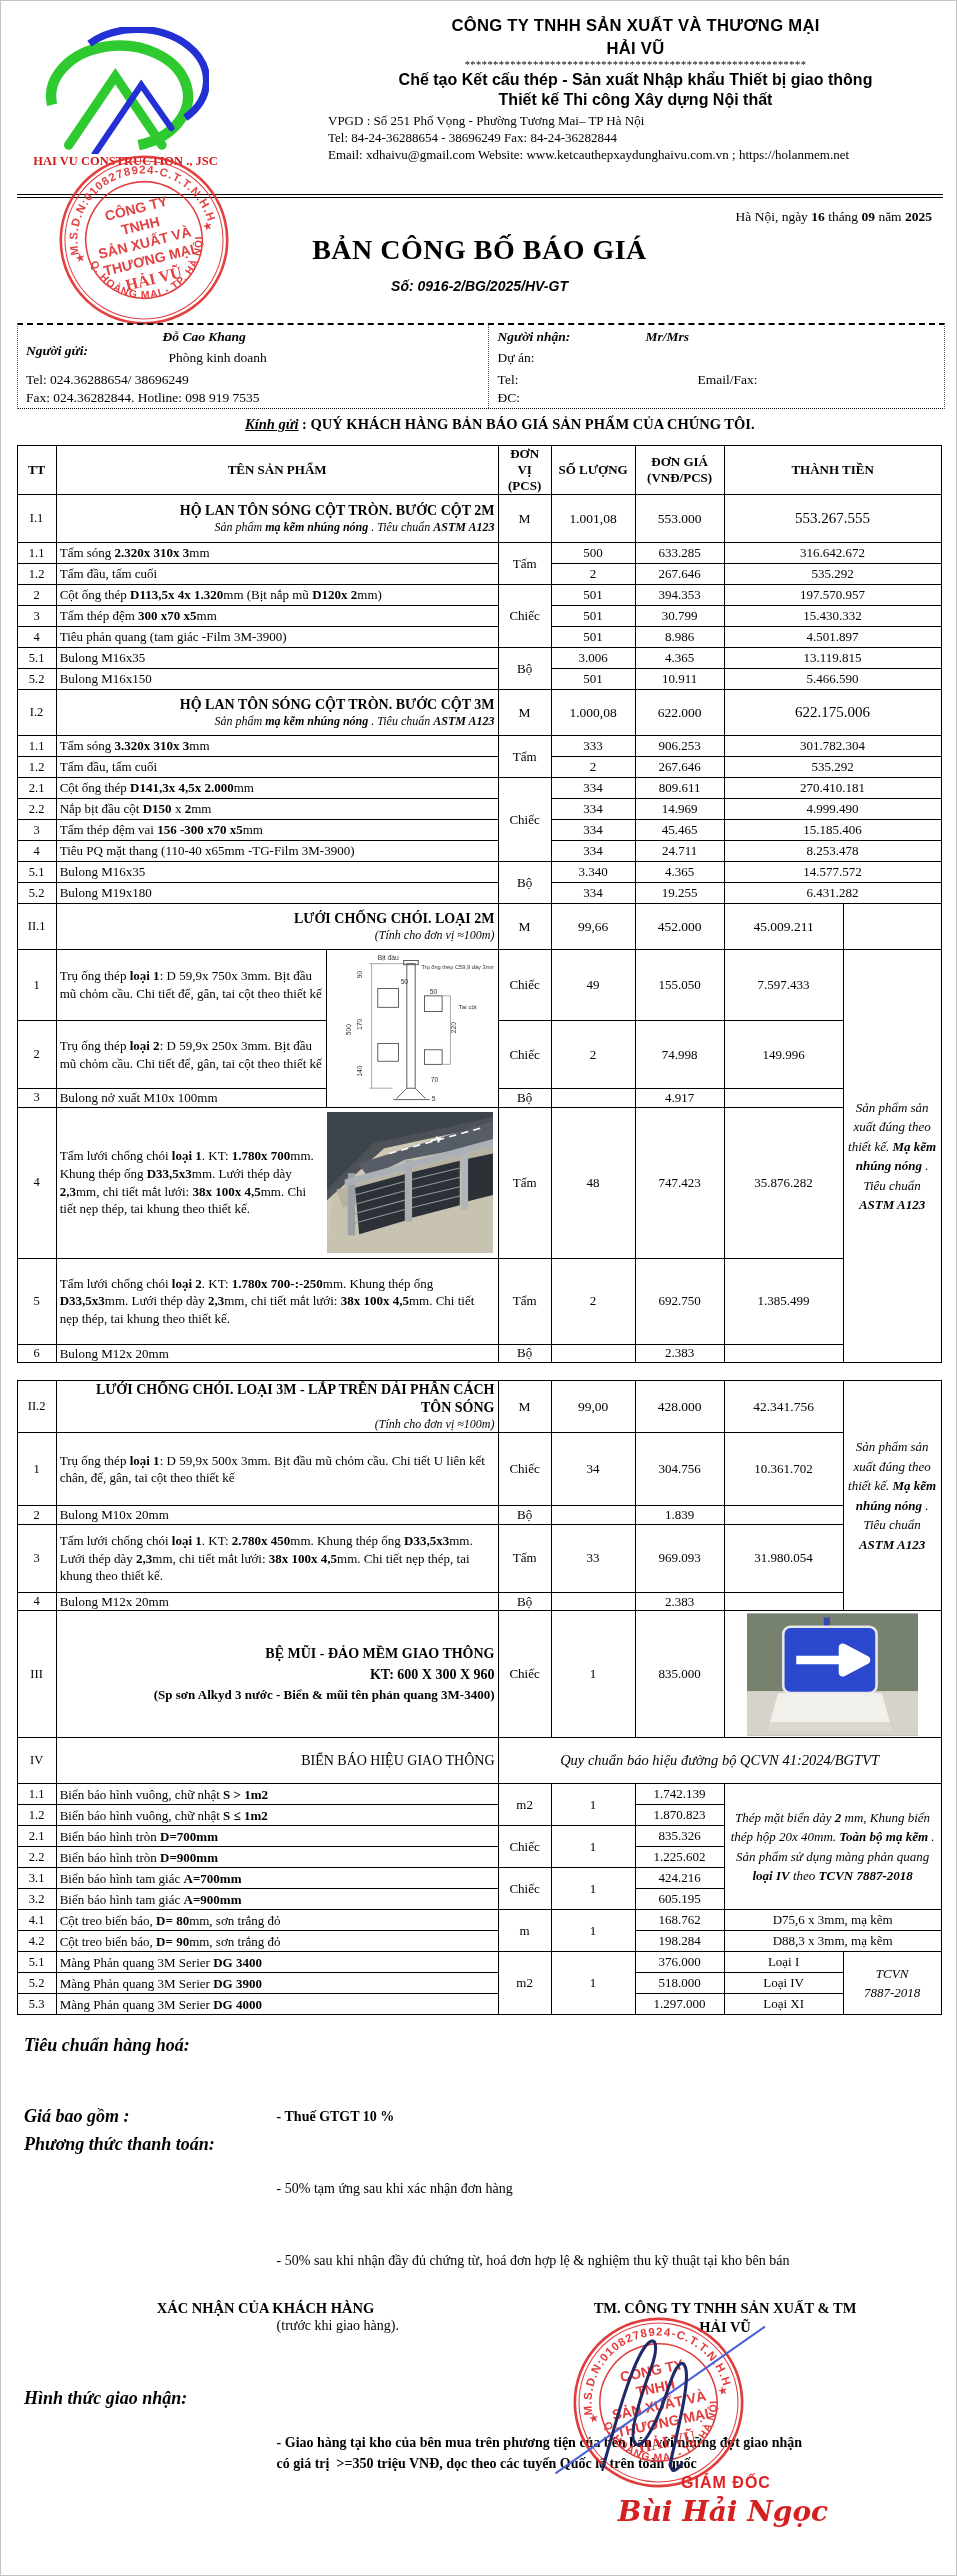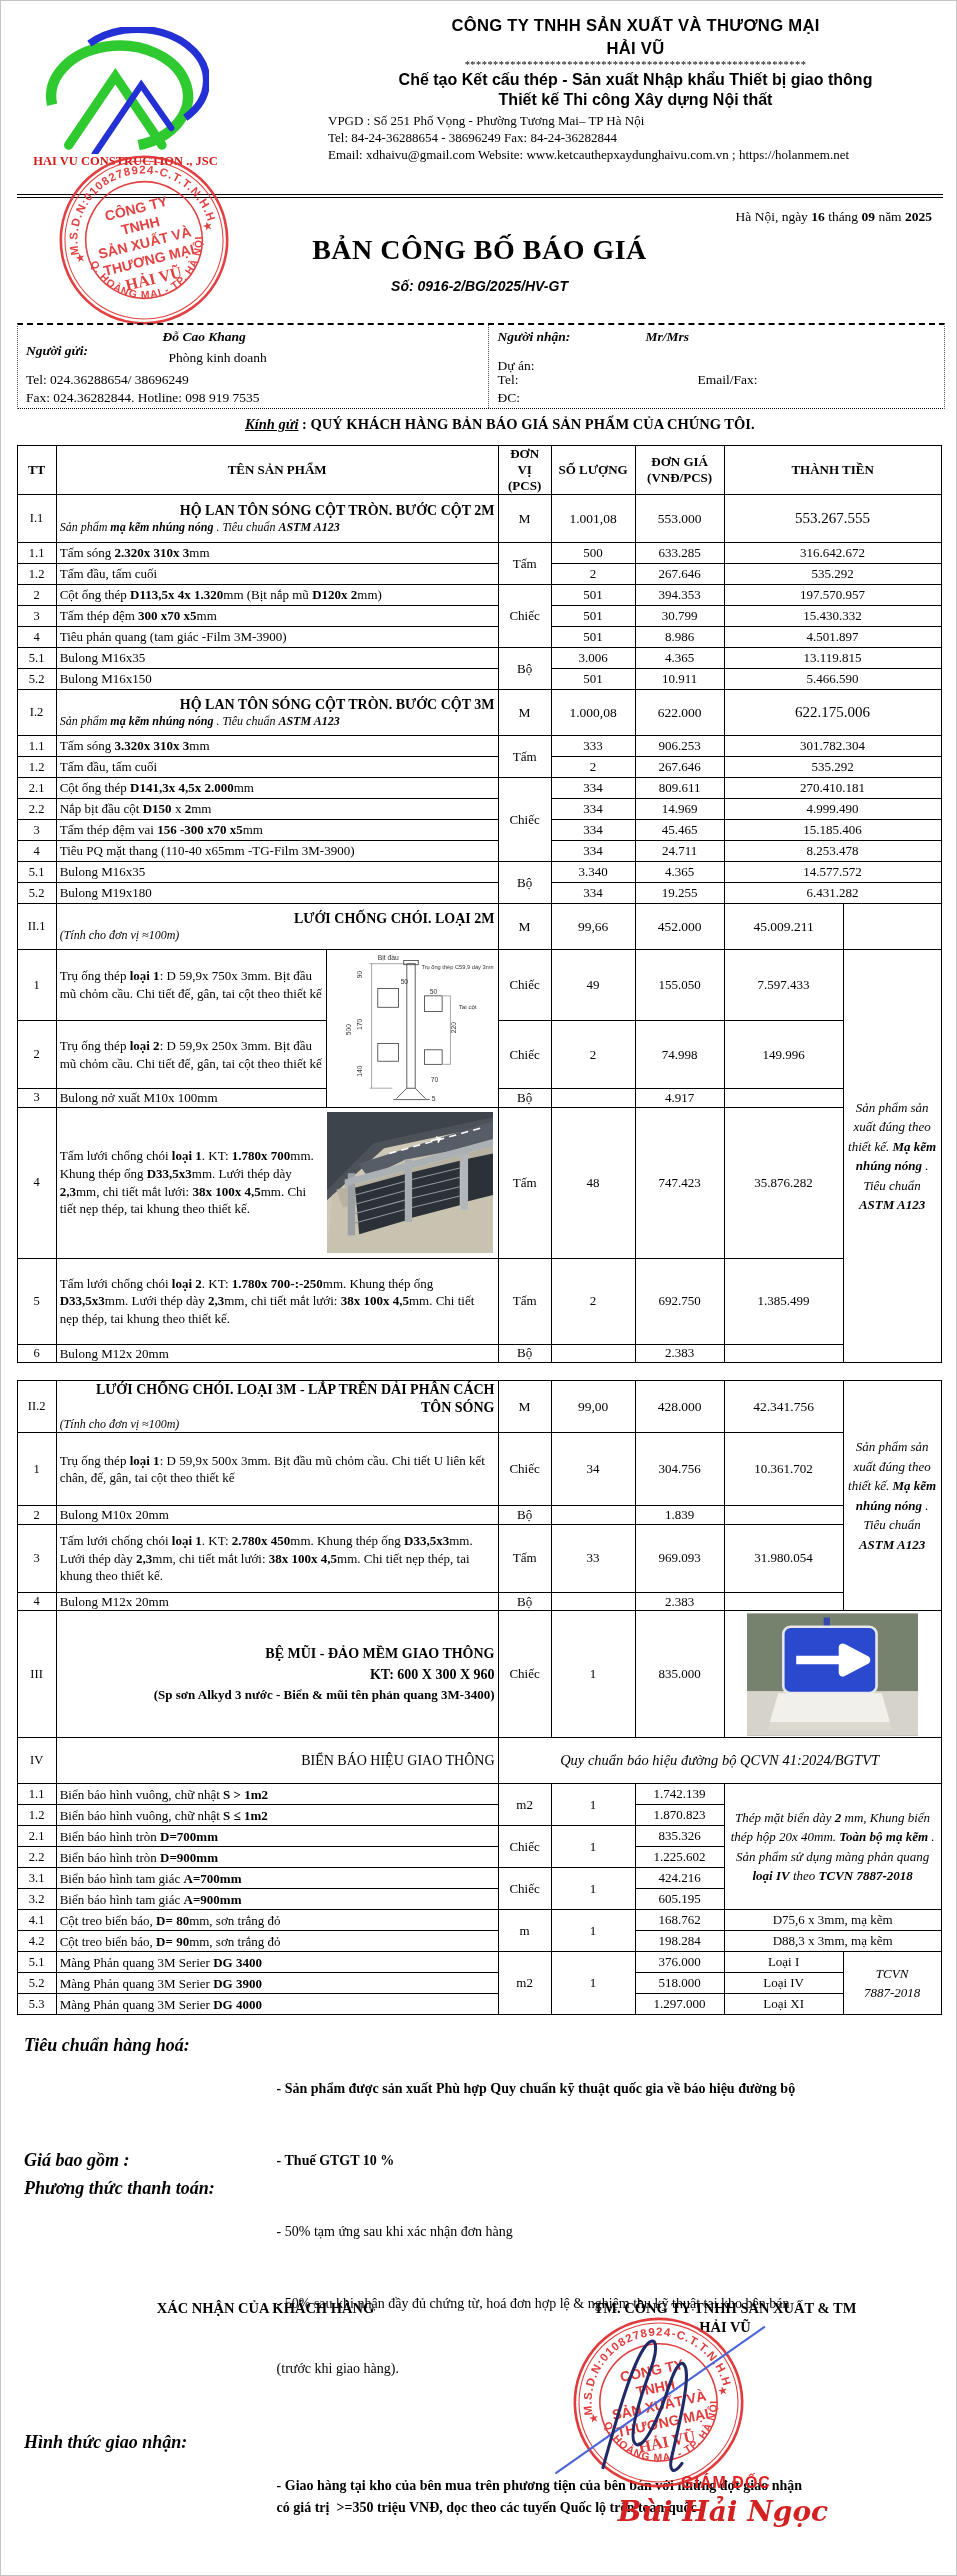--- a/index.html
+++ b/index.html
@@ -32,21 +32,21 @@
 
   
   table.qt{border-collapse:collapse;table-layout:fixed;width:923px;}
   table.qt td,table.qt th{border:1.6px solid #000;padding:0 3.1px;vertical-align:middle;
       overflow:hidden;font-weight:normal;}
   table.qt th{font-size:13px;font-weight:bold;text-align:center;}
   .tt{font-size:12.5px;text-align:center;padding:0 1px;}
   .nm{font-size:13px;text-align:left;line-height:1.35;}
   .num{font-size:13px;text-align:center;}
   .secT{font-size:14px;font-weight:bold;text-align:right;line-height:1.3;}
-  .secSub{font-size:12px;font-style:italic;text-align:left;font-weight:normal;}
+  .secSub{font-size:12px;font-style:italic;text-align:right;font-weight:normal;}
   .bignum{font-size:15px;font-weight:bold;text-align:center;}
   .bnum{font-size:13.5px;font-weight:bold;text-align:center;}
   .note{font-size:13px;font-style:italic;text-align:center;line-height:1.5;}
   .unitc{font-size:13px;text-align:center;}
   .imgcell{padding:1px !important;}
 
   
   .trow{display:flex;margin-bottom:6.2px;}
   .tlab{width:260px;font-size:18px;font-weight:bold;font-style:italic;flex:none;padding-left:7.3px;box-sizing:border-box;}
   .tval{flex:1;font-size:14px;line-height:1.55;white-space:pre-wrap;}
@@ -117,21 +117,21 @@
 
   <div class="abs pbox" style="left:15.6px;top:322px;width:926px;height:83px">
     <div class="vdiv"></div>
     <div class="abs pl plab" style="left:8.3px;top:18px">Người gửi:</div>
     <div class="abs pl plab" style="left:145px;top:4.2px">Đỗ Cao Khang</div>
     <div class="abs pl" style="left:151px;top:25px">Phòng kinh doanh</div>
     <div class="abs pl" style="left:8.3px;top:47px">Tel: 024.36288654/ 38696249</div>
     <div class="abs pl" style="left:8.3px;top:65px">Fax: 024.36282844. Hotline: 098 919 7535</div>
     <div class="abs pl plab" style="left:480px;top:4.2px">Người nhận:</div>
     <div class="abs pl plab" style="left:628px;top:4.2px">Mr/Mrs</div>
-    <div class="abs pl" style="left:480px;top:33px">Dự án:</div>
+    <div class="abs pl" style="left:480px;top:25px">Dự án:</div>
     <div class="abs pl" style="left:480px;top:47px">Tel:</div>
     <div class="abs pl" style="left:680px;top:47px">Email/Fax:</div>
     <div class="abs pl" style="left:480px;top:65px">ĐC:</div>
   </div>
 
   <div class="abs kg" style="left:244px;top:415px">
     <span class="i u">Kính gửi</span><span> : QUÝ KHÁCH HÀNG BẢN BÁO GIÁ SẢN PHẨM CỦA CHÚNG TÔI.</span>
   </div>
 
   <table class="qt abs" style="left:15.6px;top:444px">
@@ -581,21 +581,21 @@
       <td class="num">1.297.000</td>
       <td class="num">Loại XI</td>
     </tr>
   </tbody>
     </table>
 
   <div class="abs" style="left:15.6px;top:2034px;width:926px">
     <div class="trow">
       <div class="tlab">Tiêu chuẩn hàng hoá:</div>
       <div class="tval b">
-        <div>- Sản phẩm được sản xuất Phù hợp Quy chuẩn kỹ thuật quốc gia về báo hiệu đường bộ</div>
+        
       </div>
     </div>
     <div class="trow">
       <div class="tlab">Giá bao gồm :</div>
       <div class="tval b"><div>- Thuế GTGT 10 %</div></div>
     </div>
     <div class="trow">
       <div class="tlab">Phương thức thanh toán:</div>
       <div class="tval">
         <div>- 50% tạm ứng sau khi xác nhận đơn hàng</div>

